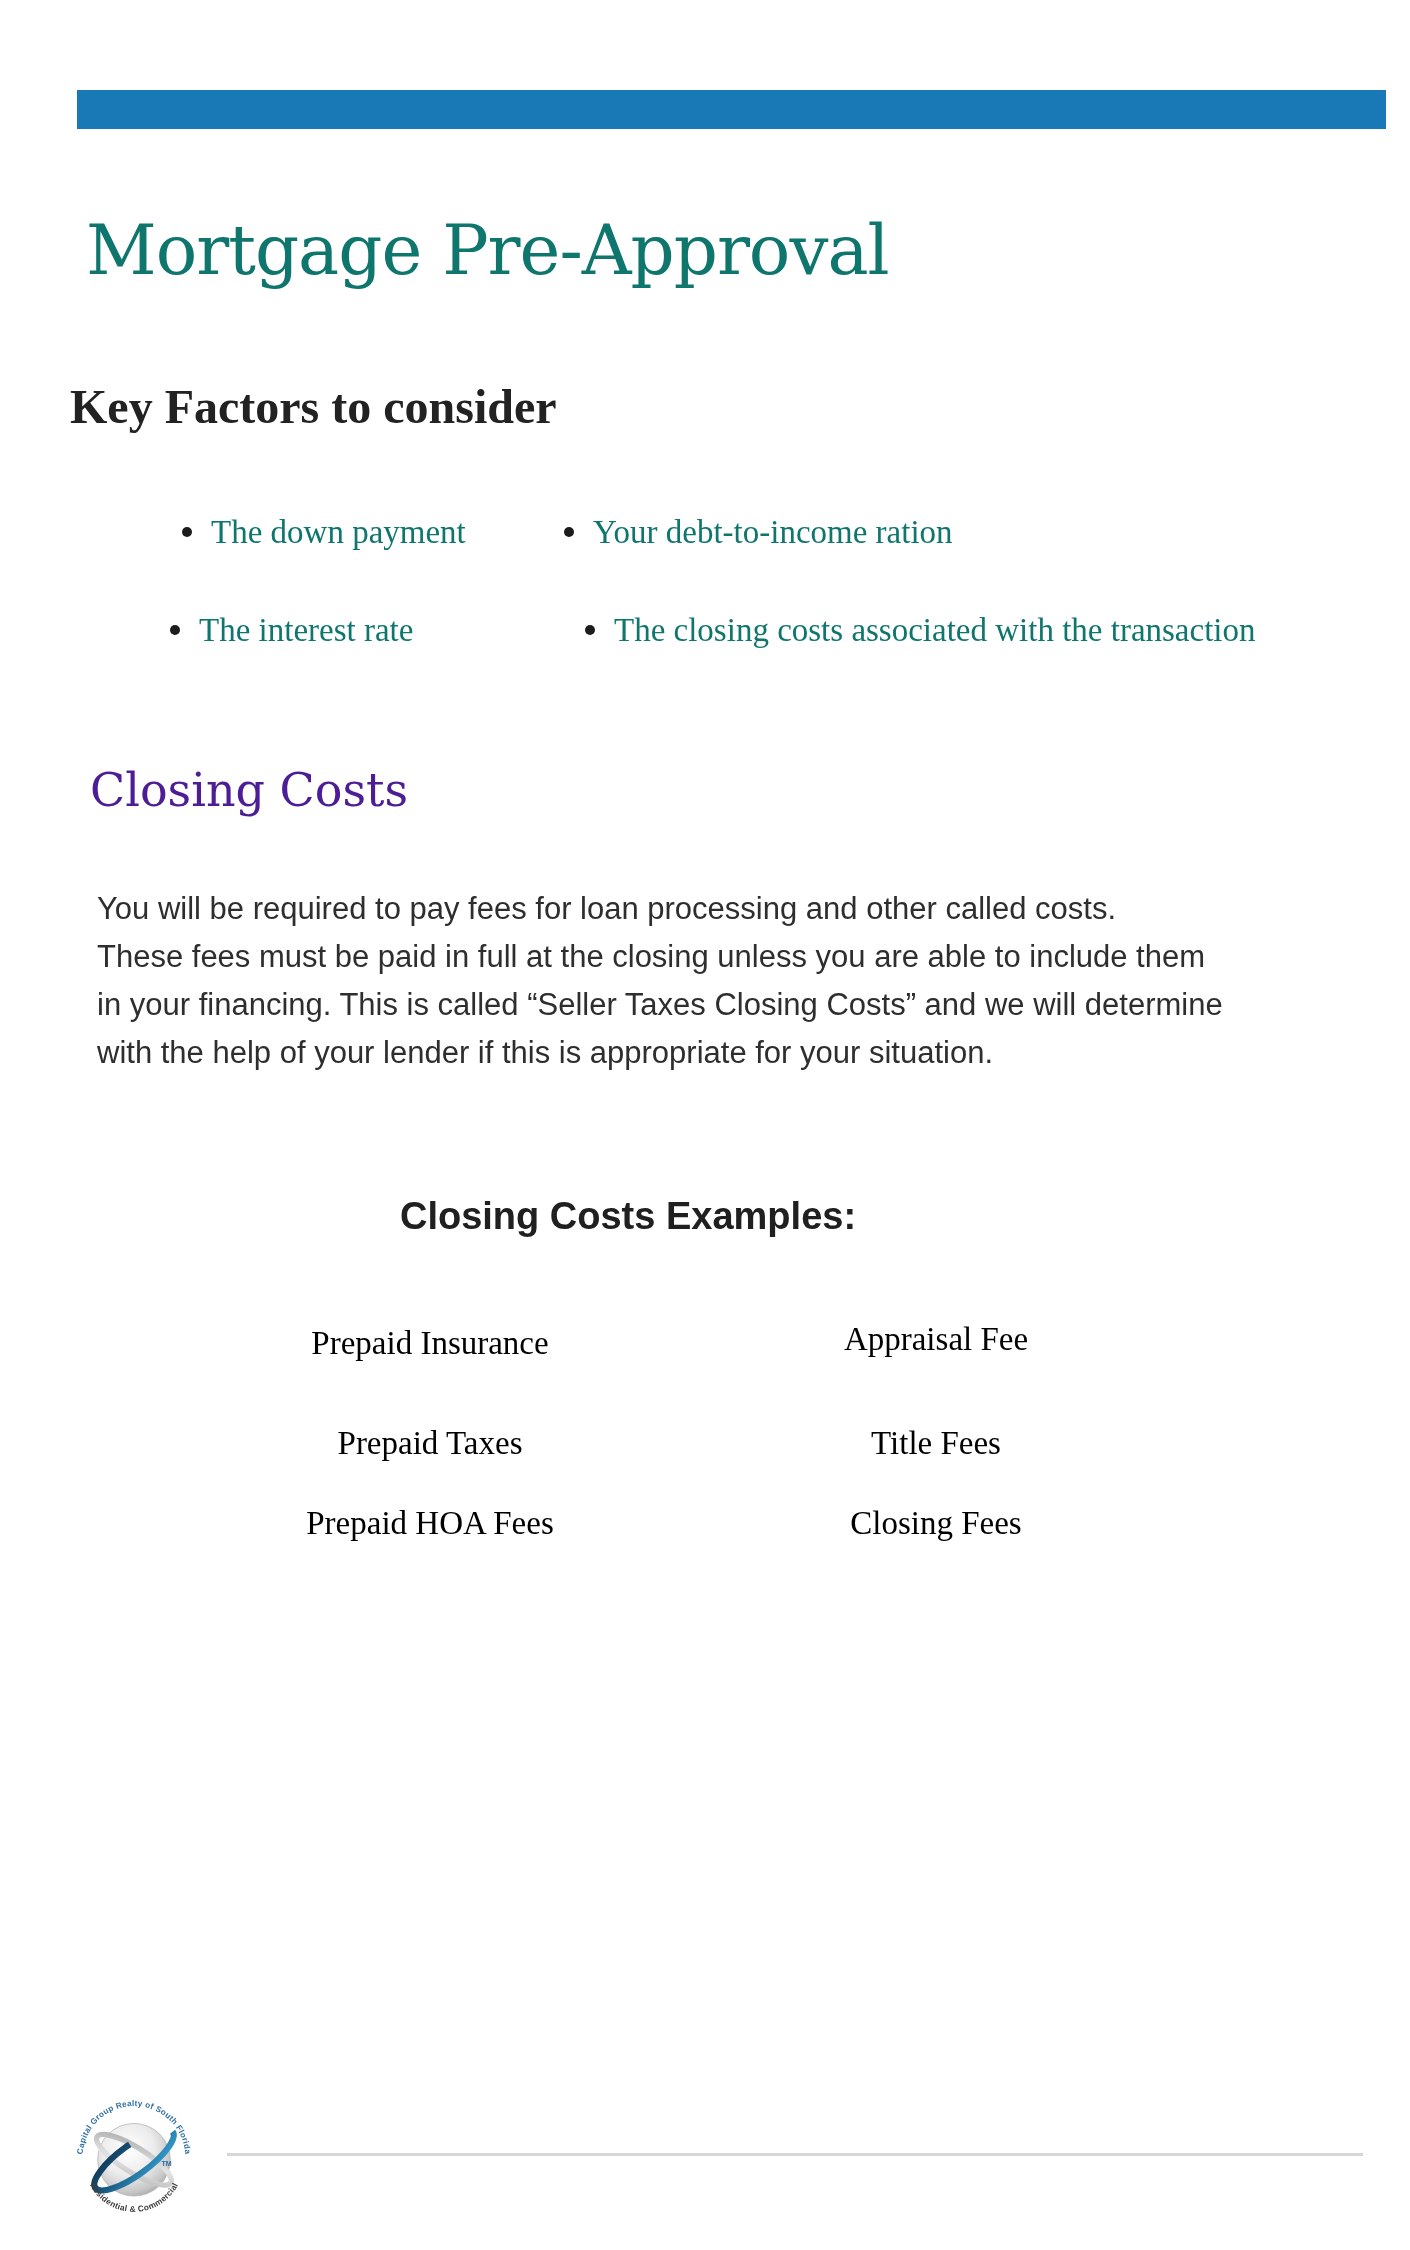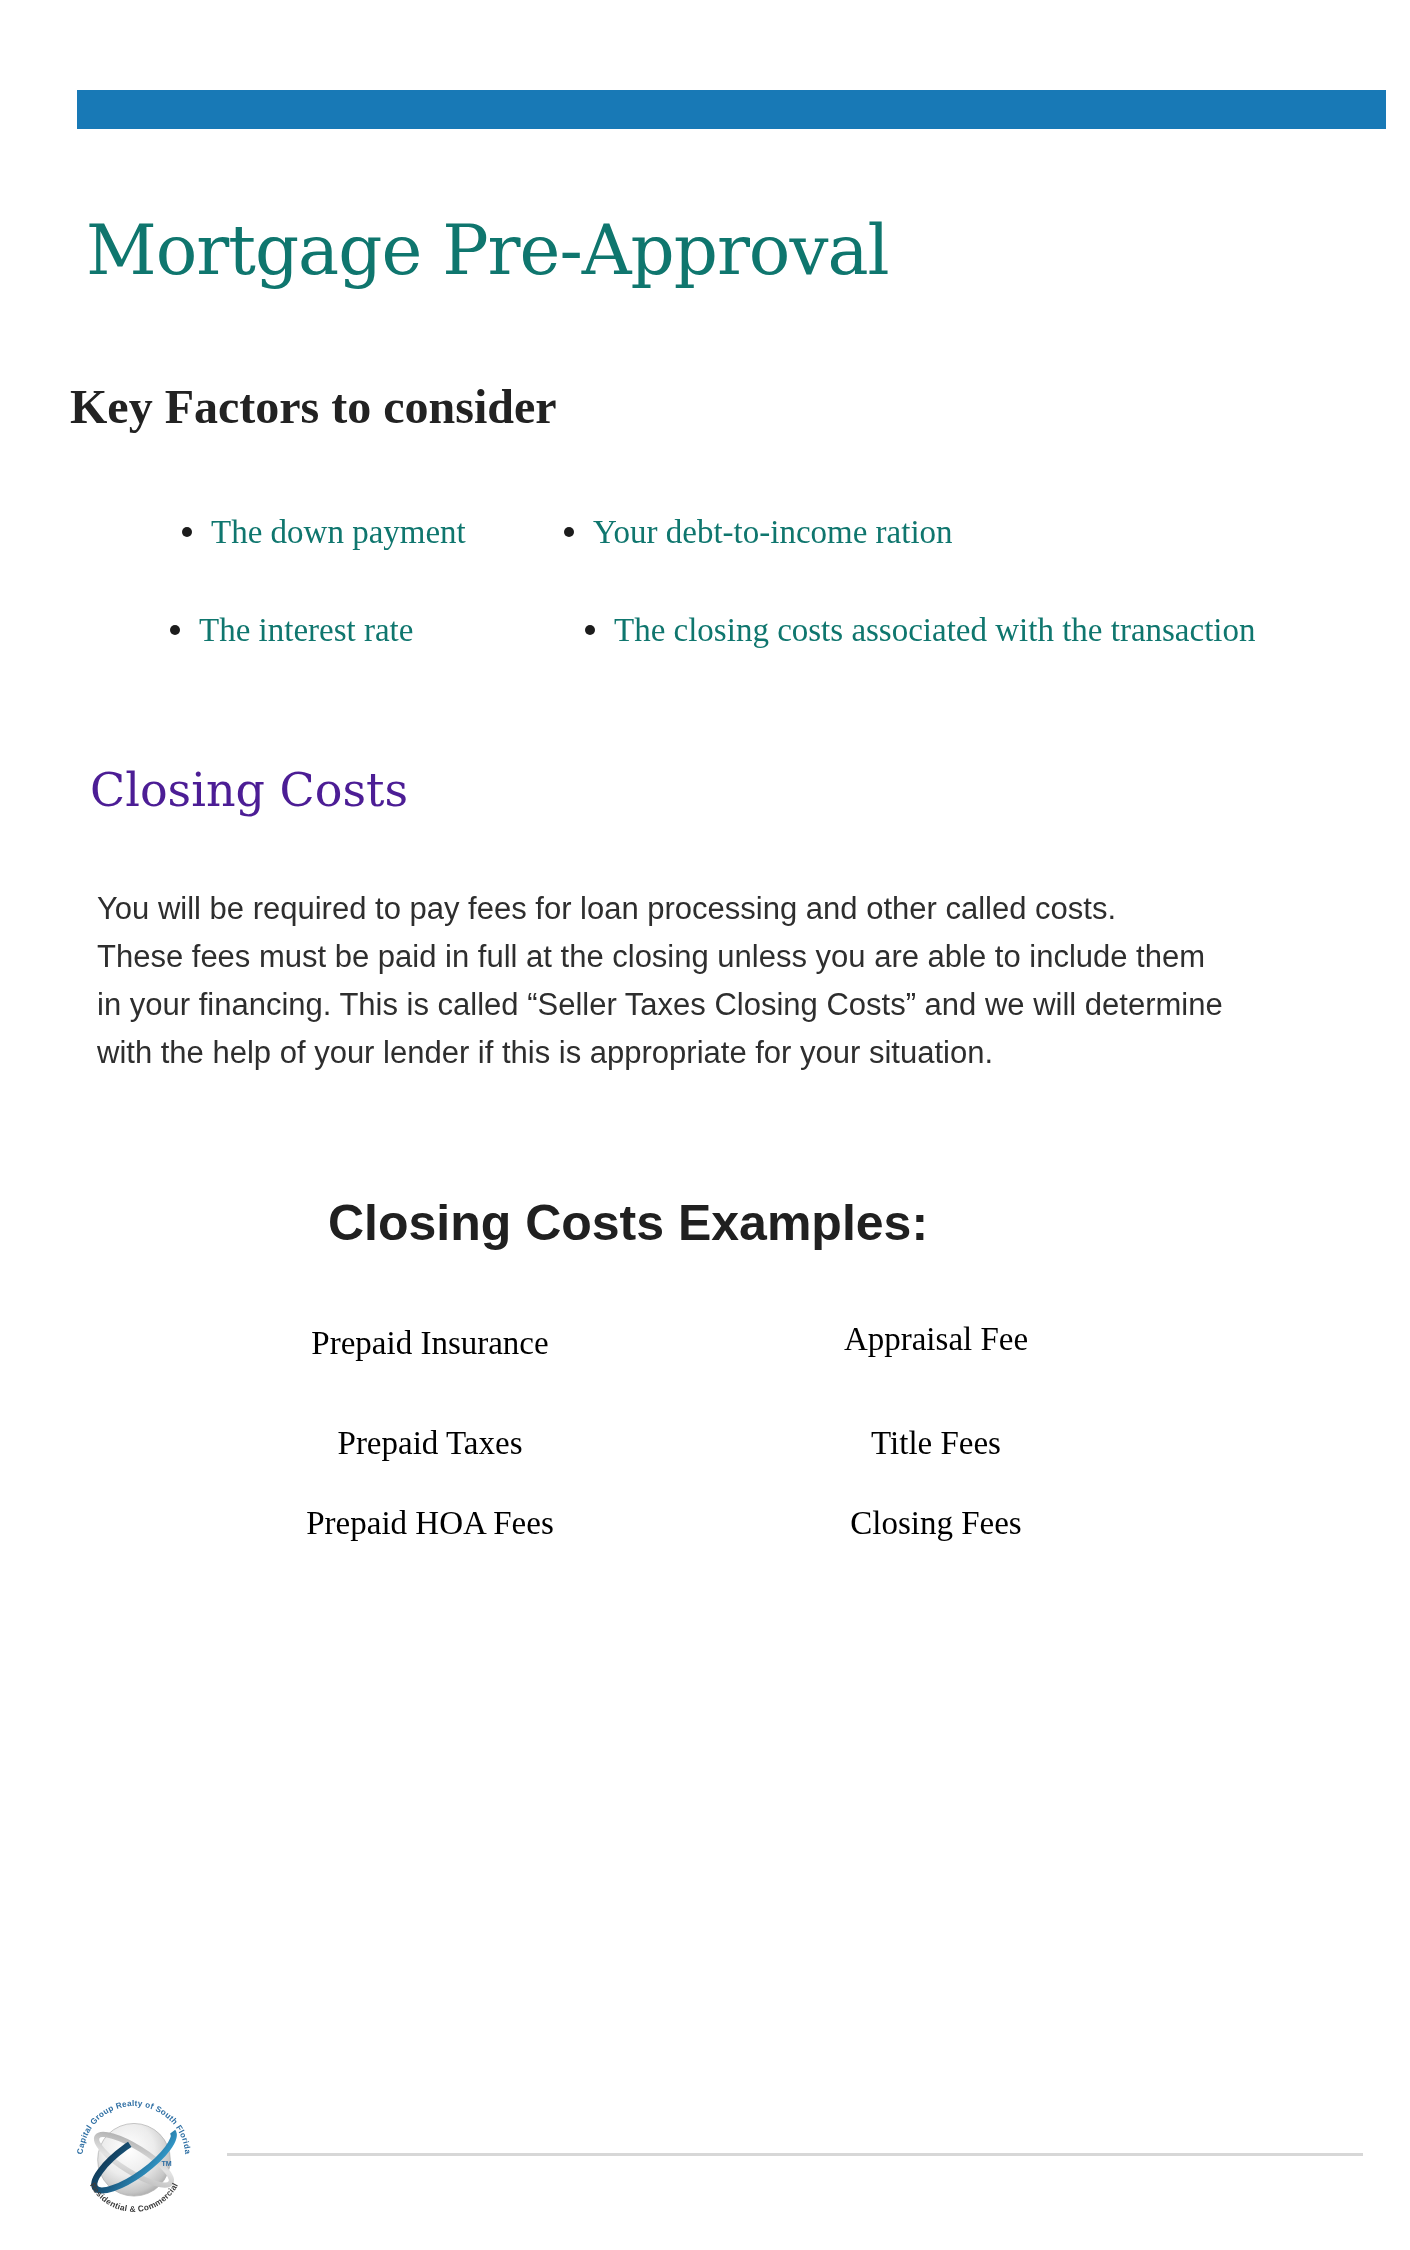--- a/index.html
+++ b/index.html
@@ -43,21 +43,21 @@
   .paragraph {
     position:absolute; left:97px; top:885px;
     font-family:"Liberation Sans", sans-serif; font-size:31px;
     line-height:48px; color:#2e2e2e;
   }
   .paragraph .pline { white-space:nowrap; }
   .ex-heading {
     position:absolute; left:0; top:1196px; width:1238px; margin:0;
     padding-left:18px; box-sizing:border-box; text-align:center;
     font-family:"Liberation Sans", sans-serif; font-weight:700;
-    font-size:50px; line-height:1.1; color:#202020; white-space:nowrap;
+    font-size:38px; line-height:1.1; color:#202020; white-space:nowrap;
   }
   .ex-item {
     position:absolute; transform:translateX(-50%);
     font-family:"Liberation Serif", serif; font-size:33px; line-height:42px;
     color:#000000; white-space:nowrap;
   }
   .c1 { left:430px; }
   .c2 { left:936px; }
   .r1c1 { top:1322px; }
   .r1c2 { top:1318px; }

